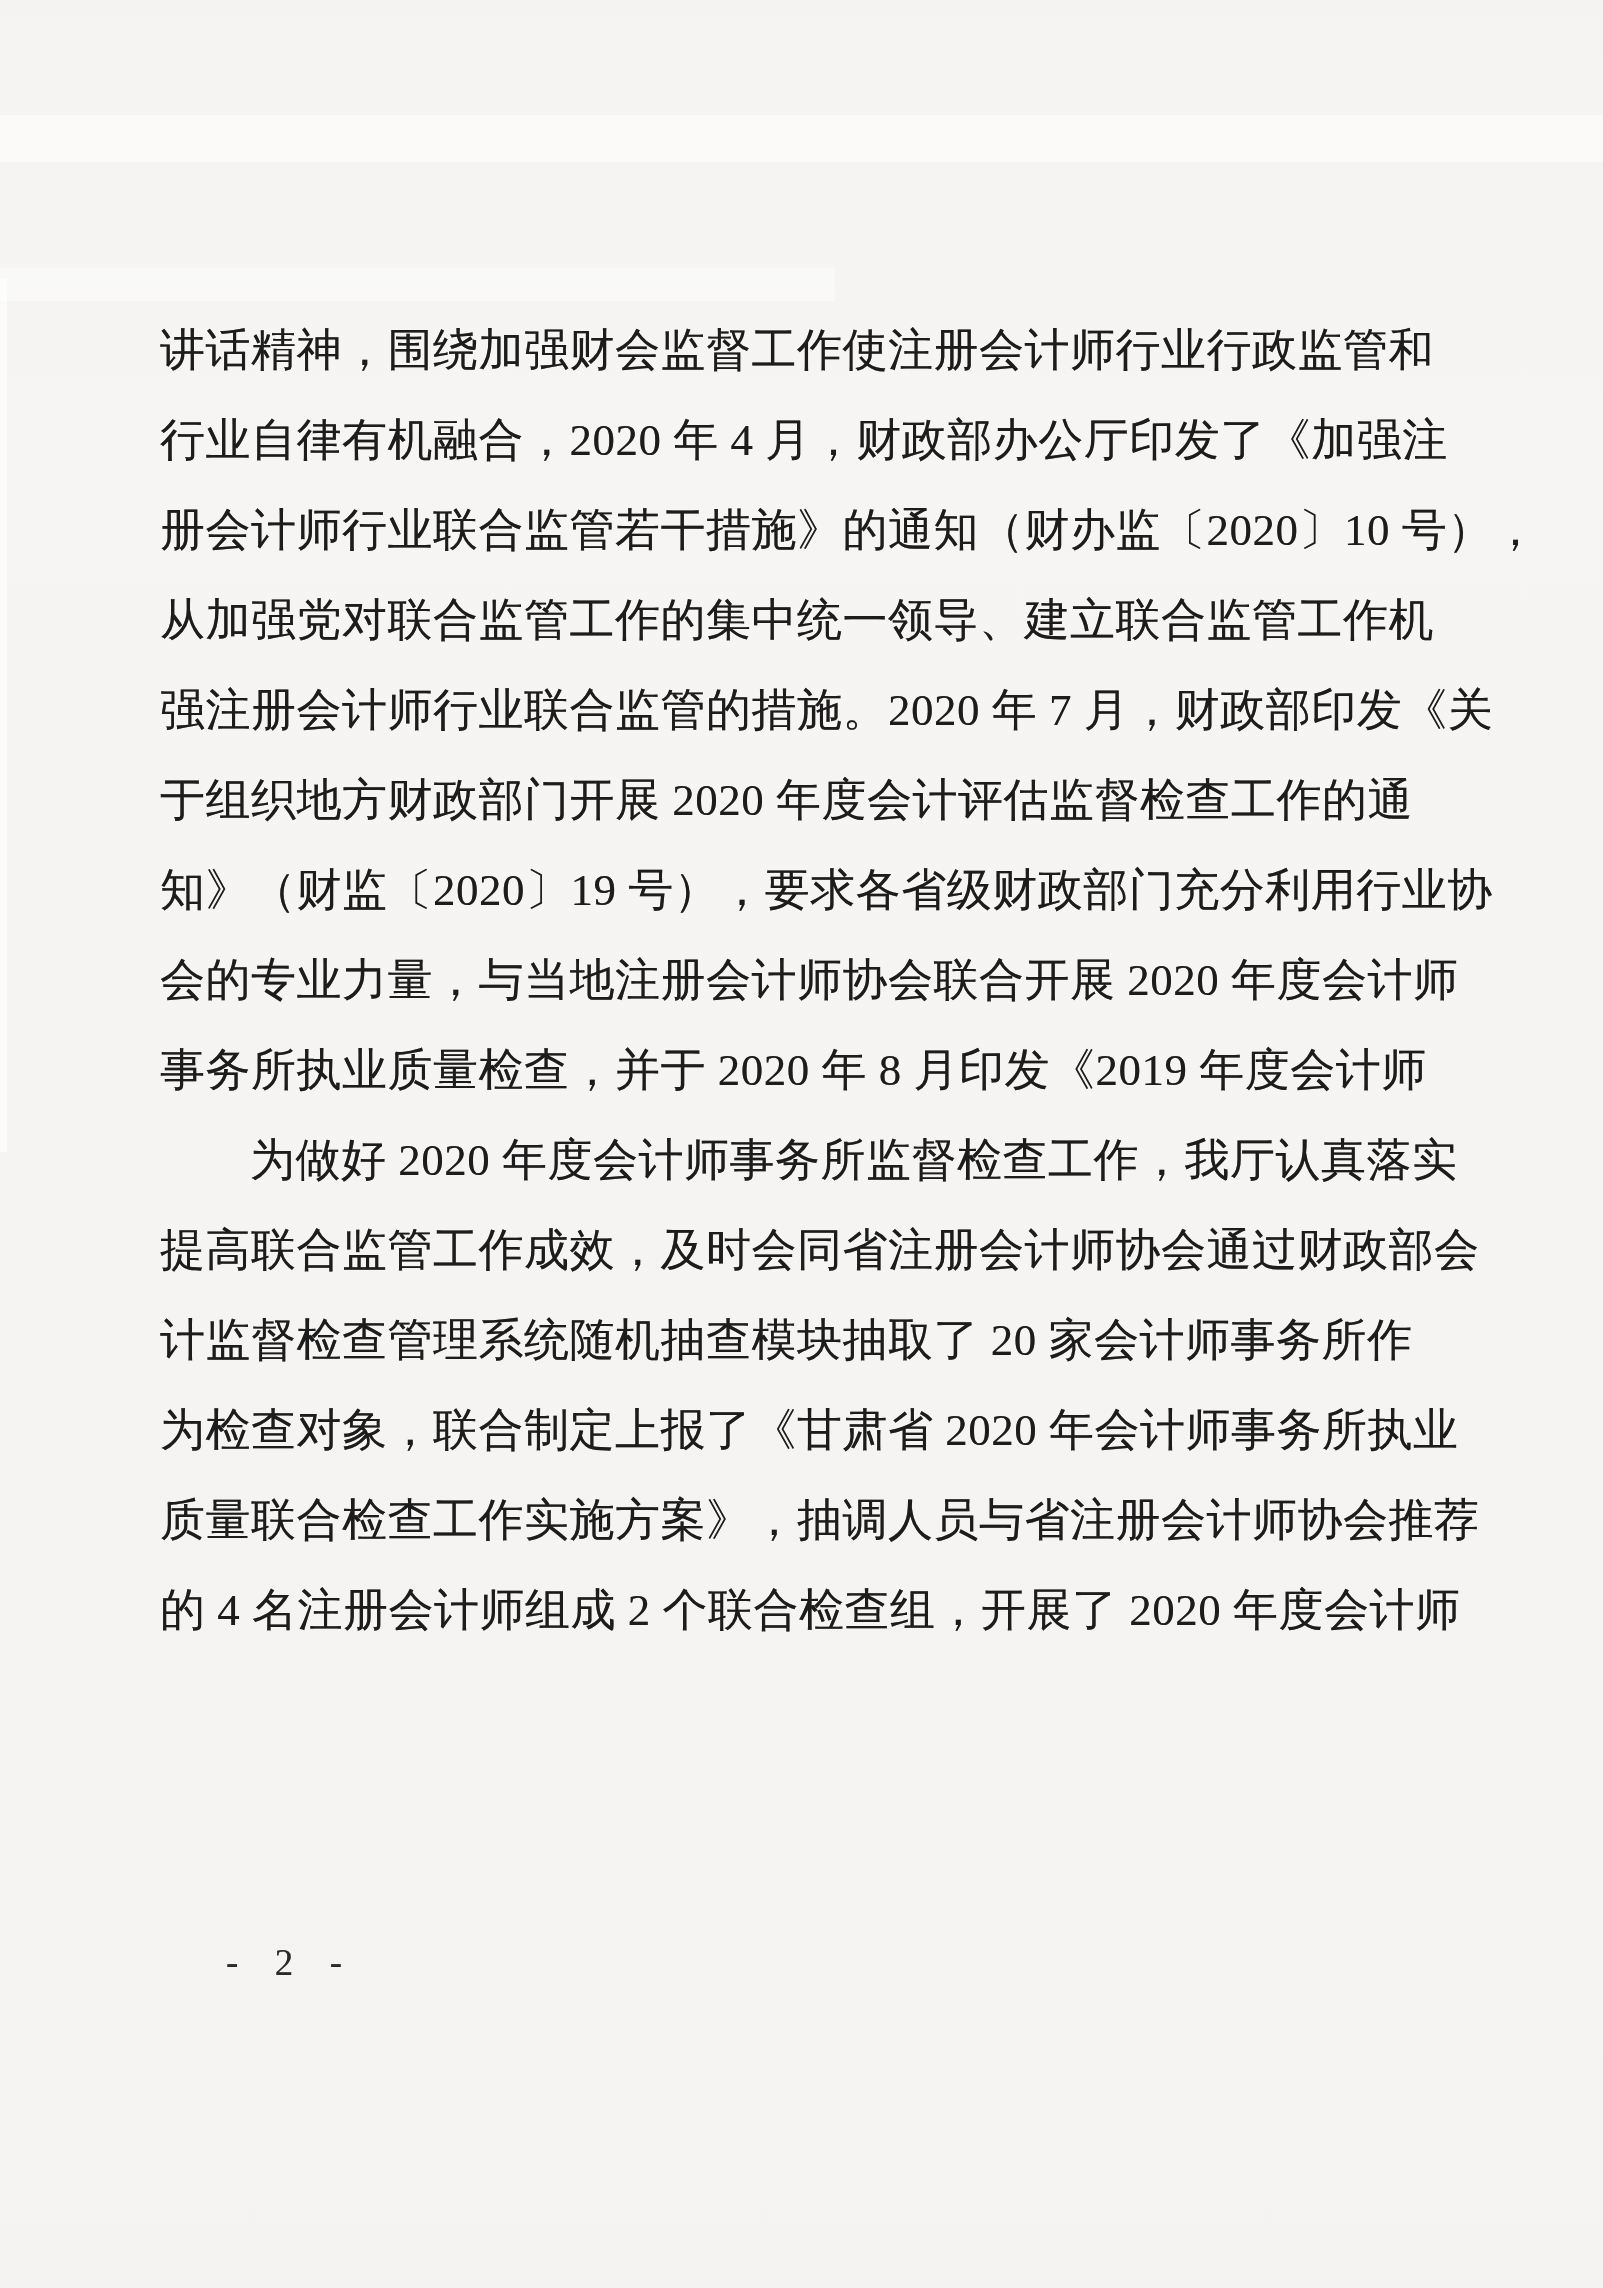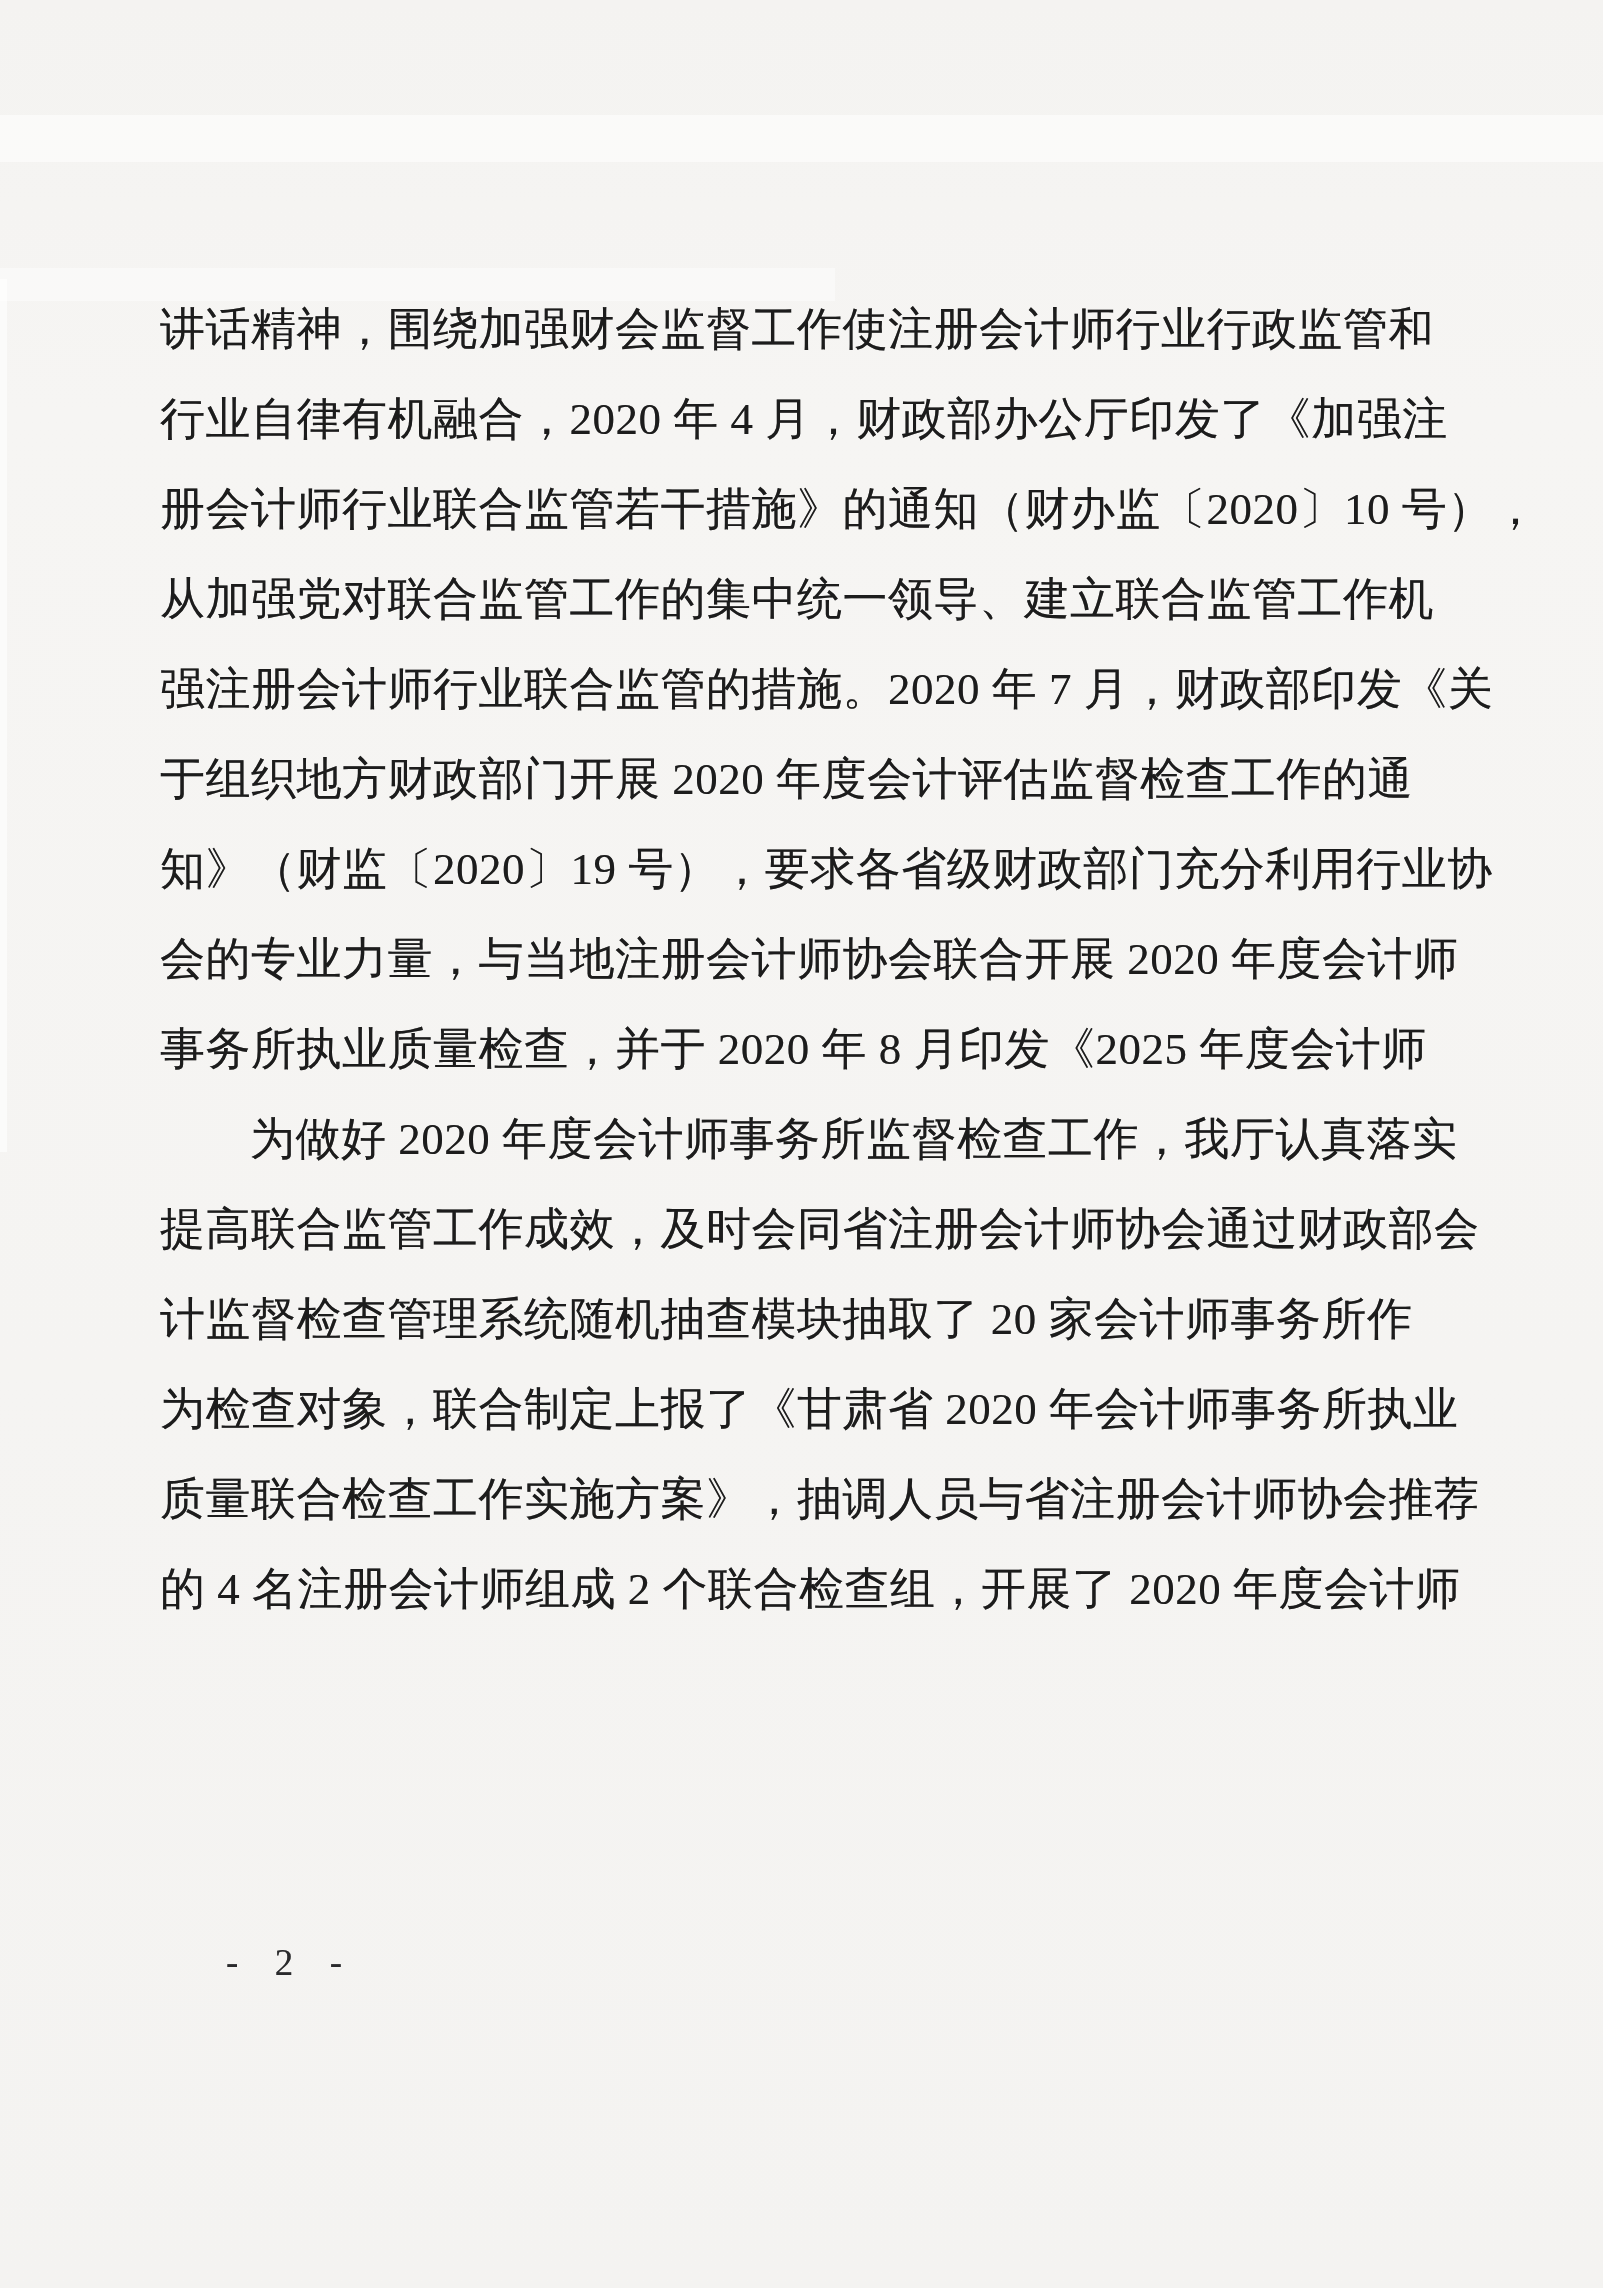--- a/index.html
+++ b/index.html
@@ -26,21 +26,21 @@
     background: rgba(255,255,255,0.55);
     pointer-events: none;
   }
   .band.b1 { left: 0; top: 115px; width: 1603px; height: 47px; }
   .band.b2 { left: 0; top: 268px; width: 835px; height: 33px; background: rgba(255,255,255,0.45); }
   .band.left-strip { left: 0; top: 279px; width: 6.8px; height: 873px; background: rgba(255,255,255,0.6); }
 
   .text-block {
     position: absolute;
     left: 160px;
-    top: 284px;
+    top: 305px;
     width: 1242px;
     color: #1c1c1c;
     font-size: 45px;
     letter-spacing: 0.5px;
     text-shadow: 0 0 0.6px rgba(28,28,28,0.55);
   }
   .line {
     height: 90px;
     line-height: 90px;
     white-space: nowrap;
@@ -75,21 +75,21 @@
 
 <div class="text-block">
   <div class="line">讲话精神，围绕加强财会监督工作使注册会计师行业行政监管和</div>
   <div class="line">行业自律有机融合，2020 年 4 月，财政部办公厅印发了《加强注</div>
   <div class="line">册会计师行业联合监管若干措施》的通知（财办监〔2020〕10 号），</div>
   <div class="line">从加强党对联合监管工作的集中统一领导、建立联合监管工作机</div>
   <div class="line">强注册会计师行业联合监管的措施。2020 年 7 月，财政部印发《关</div>
   <div class="line">于组织地方财政部门开展 2020 年度会计评估监督检查工作的通</div>
   <div class="line">知》（财监〔2020〕19 号），要求各省级财政部门充分利用行业协</div>
   <div class="line">会的专业力量，与当地注册会计师协会联合开展 2020 年度会计师</div>
-  <div class="line">事务所执业质量检查，并于 2020 年 8 月印发《2025 年度会计师</div>
+  <div class="line">事务所执业质量检查，并于 2020 年 8 月印发《2019 年度会计师</div>
   <div class="line indent">为做好 2020 年度会计师事务所监督检查工作，我厅认真落实</div>
   <div class="line">提高联合监管工作成效，及时会同省注册会计师协会通过财政部会</div>
   <div class="line">计监督检查管理系统随机抽查模块抽取了 20 家会计师事务所作</div>
   <div class="line">为检查对象，联合制定上报了《甘肃省 2020 年会计师事务所执业</div>
   <div class="line">质量联合检查工作实施方案》，抽调人员与省注册会计师协会推荐</div>
   <div class="line">的 4 名注册会计师组成 2 个联合检查组，开展了 2020 年度会计师</div>
 </div>
 
 <div class="page-number">- 2 -</div>
 

